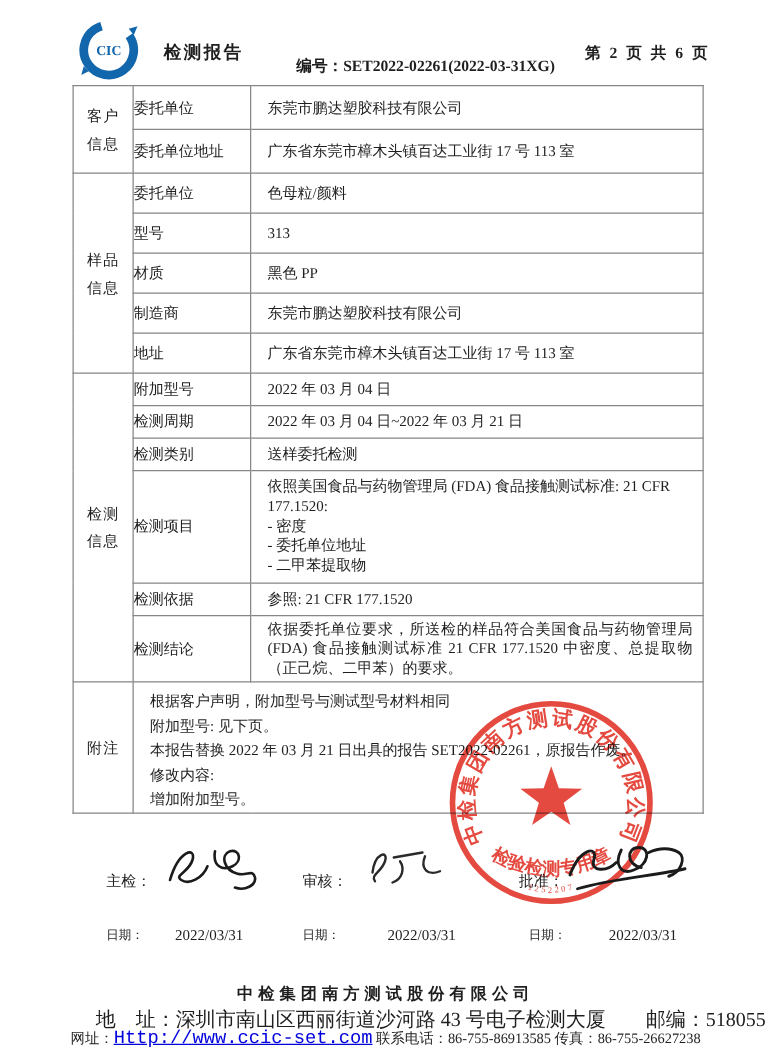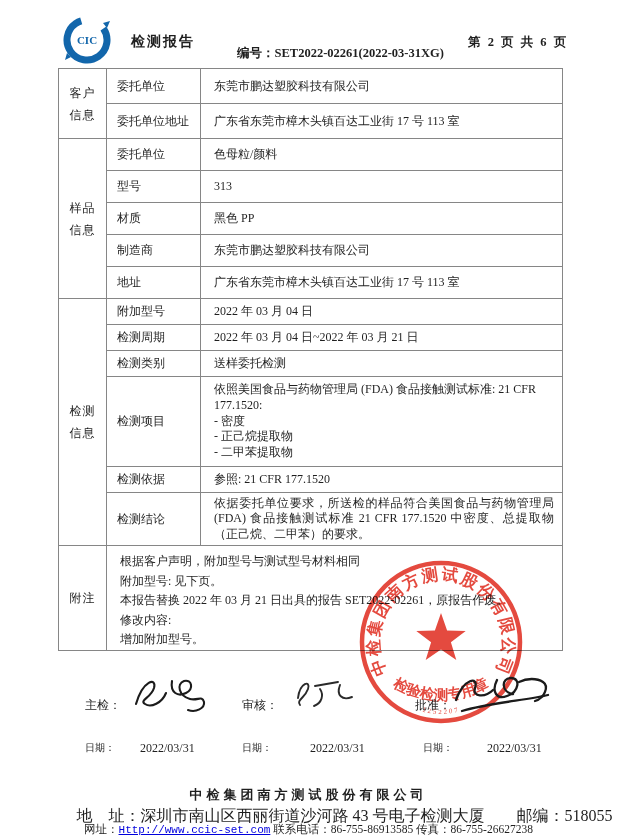--- a/index.html
+++ b/index.html
@@ -12,21 +12,21 @@
   .report-title { position:absolute; left:131px; top:33px; font-size:14px; font-weight:bold; letter-spacing:2px; }
   .report-no { position:absolute; left:237px; top:34px; font-size:12.5px; font-weight:bold;margin-top:11px; }
   .page-info { position:absolute; left:468px; top:34px; font-size:12.5px; font-weight:bold; letter-spacing:2px; }
 
   
   .report-table { position:absolute; left:58px; top:68px; width:504px; border-collapse:collapse; table-layout:fixed; }
   .report-table th, .report-table td { border:1px solid #868686; font-size:12px; font-weight:normal; vertical-align:middle; }
   .col1 { width:48px; } .col2 { width:94px; } .col3 { width:362px; }
   .group-label { text-align:center; }
   .group-label .vlabel { display:inline-block; width:26px; line-height:22px; letter-spacing:1px; }
-  .lbl { padding-left:10px; text-align:left; }
+  .lbl { padding-left:0; text-align:left; }
   .val { padding-left:13px; padding-right:8px; text-align:left; }
   tr.h35 td, tr.h35 th { height:35px; }
   tr.h32 td { height:32px; }
   tr.h26 td { height:26px; }
   td.multi { height:86px; padding-top:5px; padding-bottom:5px; vertical-align:top; }
   td.multi div { line-height:15.8px; }
   td.conclusion { height:50px; line-height:15.5px; padding-top:3px; padding-bottom:3px; text-align:justify; }
   td.notes-cell { height:103px; vertical-align:top; padding-top:6px; }
   td.notes-cell div { line-height:19.5px; }
 
@@ -37,21 +37,21 @@
   .date-value { position:absolute; font-size:12px; top:741px; }
 
   
   .seal { position:absolute; left:355px; top:557px; width:172px; height:172px; mix-blend-mode:multiply; opacity:0.92; }
 
   
   .footer { position:absolute; left:0; width:617px; text-align:center; }
   .footer-company { top:786px; font-size:13px; font-weight:bold; letter-spacing:4px; }
   .footer-address { top:806px; font-size:16px;margin-left:36px; }
   .footer-web { top:822px; font-size:11.5px; }
-  .weblink { color:#0000dd; text-decoration:underline; font-family:"Liberation Mono","DejaVu Sans Mono",monospace; font-size:11px; }
+  .weblink { color:#0000dd; text-decoration:underline; font-family:"Liberation Mono","DejaVu Sans Mono",monospace; font-size:15px; }
 </style>
 </head>
 <body>
 
 <div class="page">
 
   <svg class="logo" viewBox="0 0 50 48">
     <circle cx="25" cy="24" r="20" fill="none" stroke="#1266ab" stroke-width="7" stroke-dasharray="100 26" transform="rotate(-35 25 24)"></circle>
     <path d="M41 7 l7 -2 -3 7 z" fill="#1266ab"></path>
     <path d="M9 41 l-6 3 2 -7 z" fill="#1266ab"></path>
@@ -113,21 +113,21 @@
     <tr class="h26">
       <td class="lbl">检测类别</td>
       <td class="val">送样委托检测</td>
     </tr>
     <tr>
       <td class="lbl">检测项目</td>
       <td class="val multi">
         <div>依照美国食品与药物管理局 (FDA) 食品接触测试标准: 21 CFR</div>
         <div>177.1520:</div>
         <div>- 密度</div>
-        <div>- 正己烷提取物</div>
+        <div>- 委托单位地址</div>
         <div>- 二甲苯提取物</div>
       </td>
     </tr>
     <tr class="h26">
       <td class="lbl">检测依据</td>
       <td class="val">参照: 21 CFR 177.1520</td>
     </tr>
     <tr>
       <td class="lbl">检测结论</td>
       <td class="val conclusion">依据委托单位要求，所送检的样品符合美国食品与药物管理局 (FDA) 食品接触测试标准 21 CFR 177.1520 中密度、总提取物（正己烷、二甲苯）的要求。</td>

